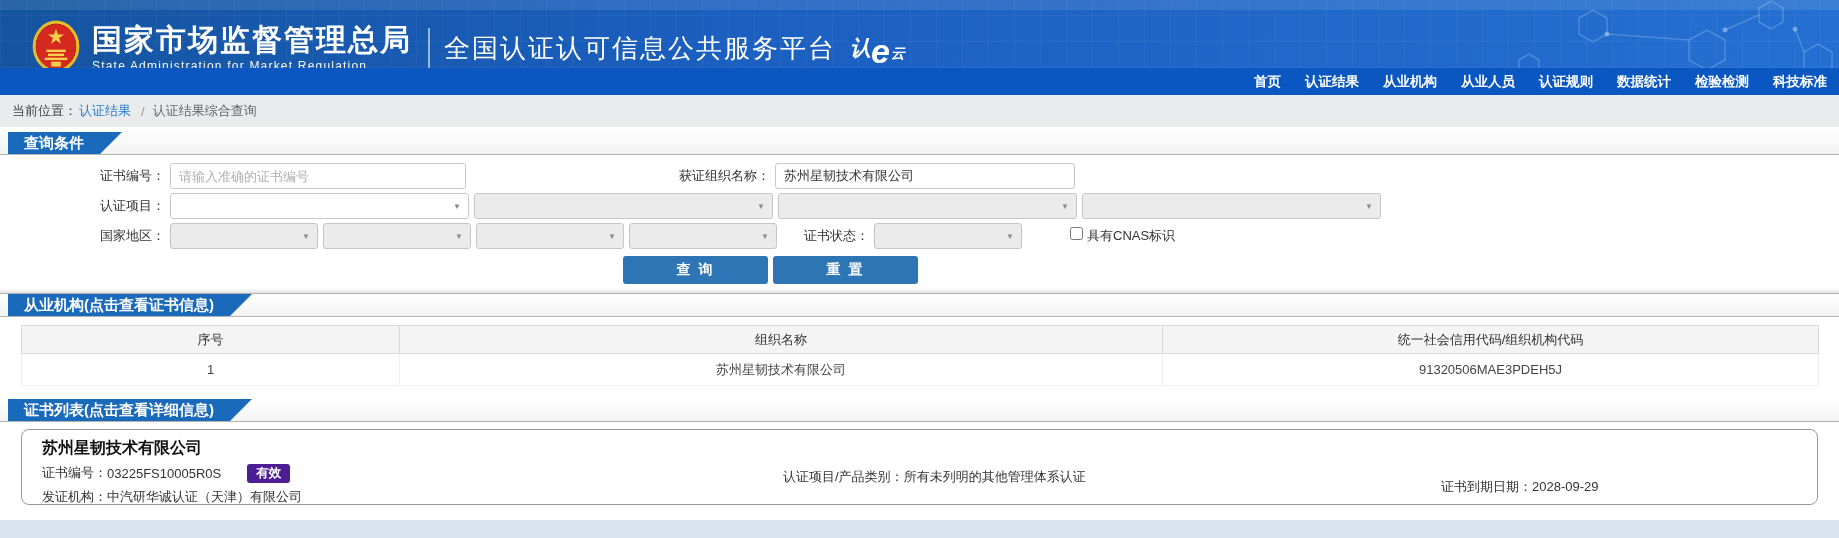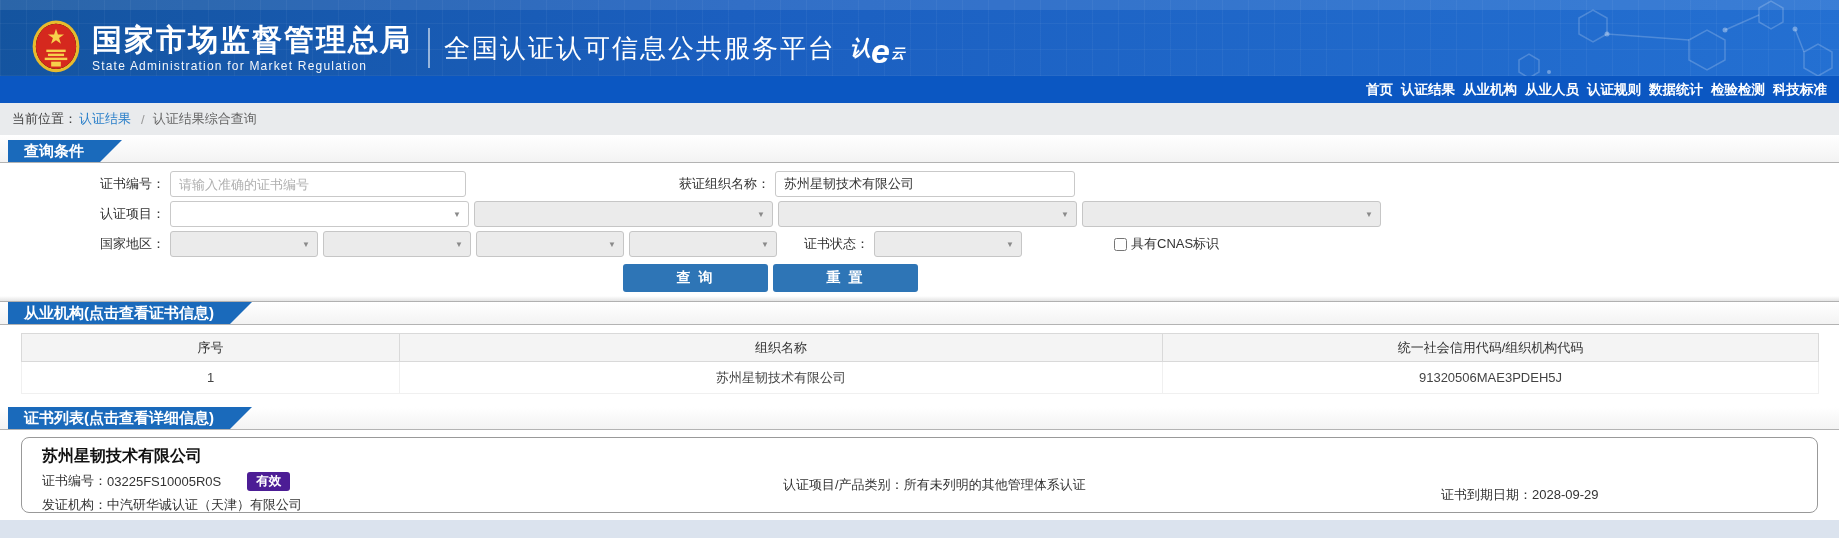--- a/index.html
+++ b/index.html
@@ -1,39 +1,39 @@
 <!DOCTYPE html>
 <html><head>
 <meta charset="utf-8">
 <style>
   html,body{margin:0;padding:0;}
   body{font-family:"Liberation Sans","DejaVu Sans",sans-serif;background:#fff;}
   .page{position:relative;width:1839px;height:538px;background:#fff;overflow:hidden;}
 
   
-  .hdr{position:relative;height:76px;background:linear-gradient(100deg,#14549f 0%,#1b5fc0 40%,#2470d2 100%);overflow:hidden;}
+  .hdr{position:relative;height:68px;background:linear-gradient(100deg,#14549f 0%,#1b5fc0 40%,#2470d2 100%);overflow:hidden;}
   .hdr::before{content:"";position:absolute;left:0;top:0;right:0;height:10px;background:rgba(255,255,255,.10);}
   .hdr-grid{position:absolute;inset:0;background-image:
       repeating-linear-gradient(0deg,rgba(255,255,255,.045) 0 1px,transparent 1px 26px),
       repeating-linear-gradient(90deg,rgba(255,255,255,.045) 0 1px,transparent 1px 26px);}
   .hex-decor{position:absolute;right:0;top:0;height:86px;}
   .brand{position:absolute;left:0;top:10px;height:76px;display:flex;align-items:center;}
   .emblem{width:52px;height:58px;margin-left:30px;flex:0 0 auto;}
   .agency{margin-left:10px;color:#fff;}
   .agency-cn{font-size:30px;font-weight:bold;letter-spacing:2px;line-height:32px;}
   .agency-en{font-size:12px;letter-spacing:1.2px;opacity:.95;margin-top:3px;}
   .hdr-divider{width:2px;height:40px;background:rgba(255,255,255,.55);margin:0 14px 0 16px;}
   .platform{color:#fff;font-size:26px;letter-spacing:2px;}
   .cloudlogo{color:#fff;margin-left:14px;display:flex;align-items:flex-end;font-style:italic;}
   .l-ren{font-size:21px;font-weight:bold;line-height:30px;}
   .l-e{font-size:34px;font-weight:bold;line-height:30px;position:relative;top:3px;}
   .l-yun{font-size:14px;font-weight:bold;margin-left:1px;}
 
   
-  .nav{height:27px;background:#0b57c2;display:flex;justify-content:flex-end;align-items:center;gap:8px;padding-right:12px;}
+  .nav{height:27px;background:#0b57c2;display:flex;justify-content:flex-end;align-items:center;gap:24px;padding-right:12px;}
   .nav-item{color:#fff;font-size:13.5px;font-weight:bold;text-decoration:none;cursor:pointer;white-space:nowrap;}
 
   
   .crumb{height:32px;background:#e9ebed;display:flex;align-items:center;padding-left:12px;font-size:13px;color:#444;}
   .crumb a{color:#2a7fc9;text-decoration:none;cursor:pointer;margin:0 2px;}
   .crumb .sep{color:#999;margin:0 8px;}
   .crumb .cur{color:#666;}
 
   
   .sec-head{background:linear-gradient(#ffffff,#f3f3f3);border-bottom:1px solid #b3b3b3;}
@@ -51,21 +51,21 @@
   .flabel3{width:92px;text-align:right;font-size:13px;color:#333;flex:0 0 auto;}
   .tin{height:24px;border:1px solid #c9c9c9;border-radius:3px;margin-left:5px;padding:12px 8px;
       font-size:13px;color:#333;font-family:inherit;background:#fff;box-sizing:border-box;height:26px;}
   .tin::placeholder{color:#b0b0b0;}
   .w296{width:296px;} .w300{width:300px;}
   .sel{position:relative;height:26px;border:1px solid #c9c9c9;border-radius:3px;margin-left:5px;
       background:#fff;box-sizing:border-box;cursor:pointer;}
   .sel.gray{background:#ebebeb;border-color:#c6c6c6;}
   .sel .chev{position:absolute;right:7px;top:50%;transform:translateY(-50%);font-size:8px;color:#8a8a8a;}
   .w299{width:299px;} .w148{width:148px;}
-  .cnas{display:flex;align-items:center;margin-left:92px;font-size:13px;color:#333;}
+  .cnas{display:flex;margin-left:48px;font-size:13px;color:#333;}
   .cnas input{width:13px;height:13px;margin:0 4px 0 0;}
   .btnrow{display:flex;margin-left:623px;margin-top:7px;margin-bottom:4px;}
   .btn{width:145px;height:28px;background:#2e75b6;color:#fff;border:none;border-radius:3px;
       font-size:14px;font-weight:bold;font-family:inherit;cursor:pointer;letter-spacing:2px;text-align:center;}
   .btn + .btn{margin-left:5px;}
 
   
   .tbl{margin:8px 21px 0 21px;border-collapse:collapse;width:1797px;table-layout:fixed;font-size:13px;}
   .tbl th{height:25px;background:#f4f4f4;border:1px solid #d9d9d9;font-weight:normal;color:#333;text-align:center;}
   .tbl td{height:29px;border:1px solid #f0f0f0;border-top:none;color:#444;text-align:center;background:#fff;cursor:pointer;}

